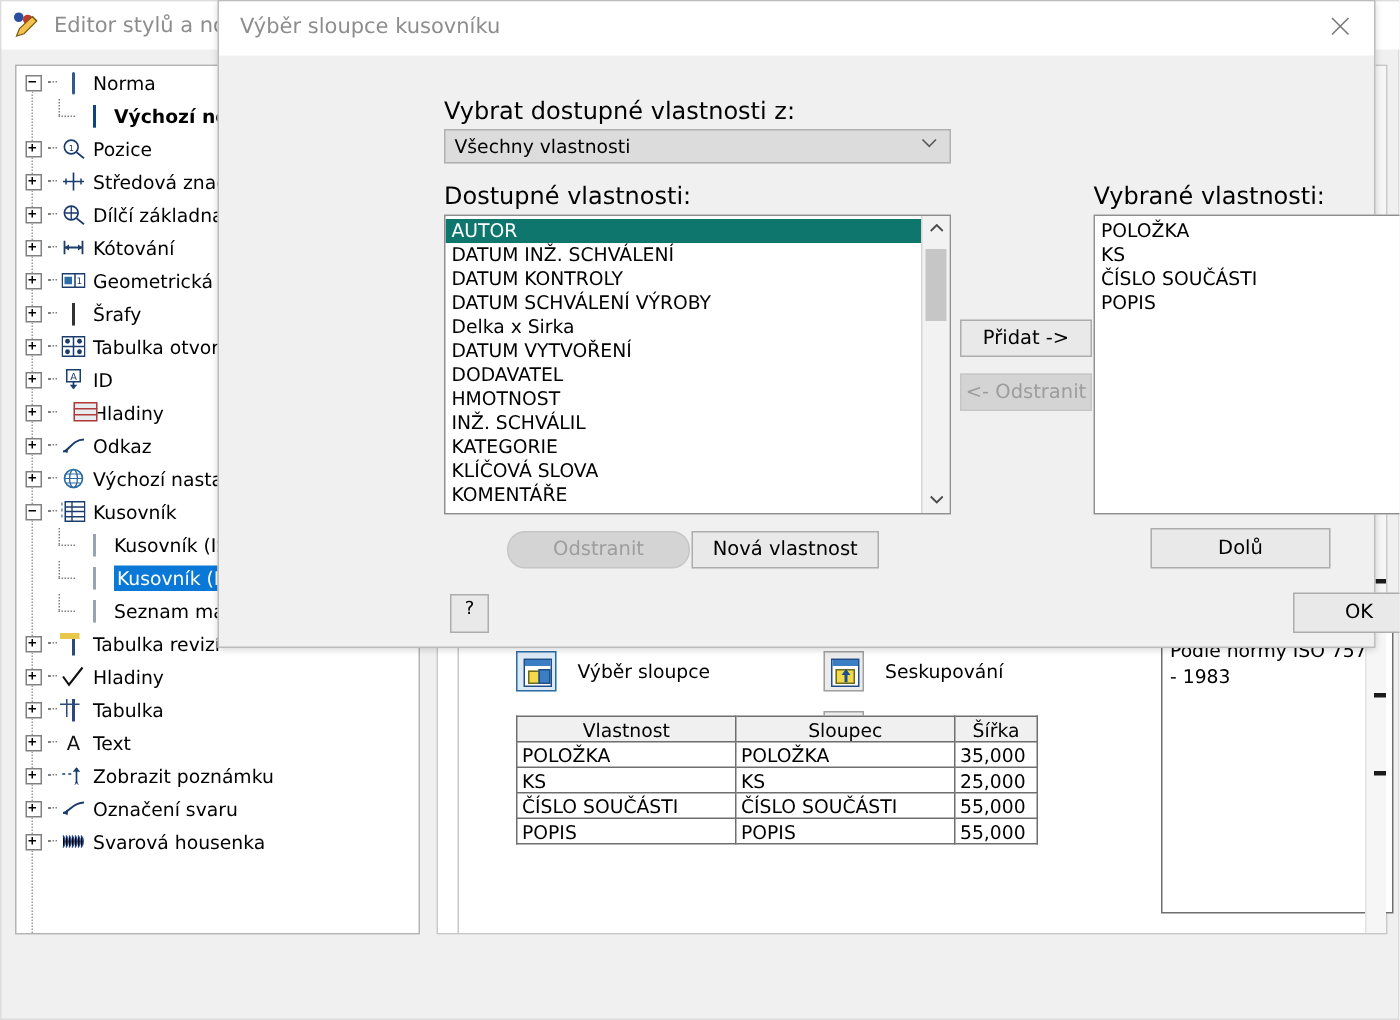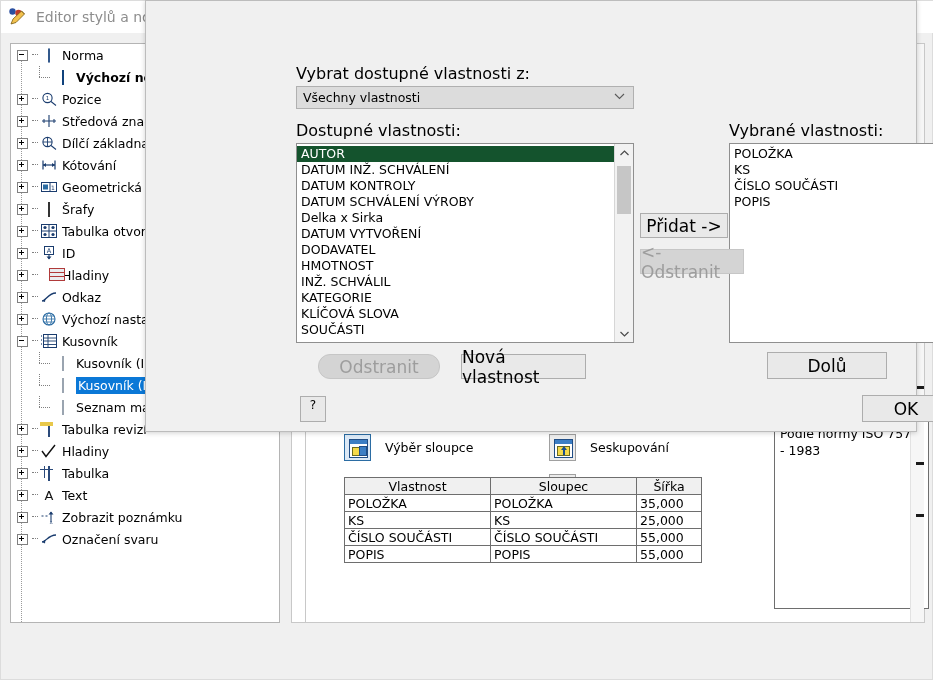--- a/index.html
+++ b/index.html
@@ -204,21 +204,21 @@
     box-sizing: border-box;
     white-space: nowrap;
   }
   #prop-table th {
     background: #f0f0f0;
     text-align: center;
   }
   #prop-table td { background:#ffffff; text-align: left; }
   .col-vlastnost { width: 146px; }
   .col-sloupec { width: 146px; }
-  .col-sirka { width: 65px; margin-top: 33px; }
+  .col-sirka { width: 55px; margin-top: 33px; }
 
   
   #desc-box {
     position: absolute;
     left: 468px; top: 377px;
     width: 155px; height: 188px;
     background: #ffffff;
     border: 1px solid #6e6e6e;
     box-sizing: border-box;
     font-size: 12.5px;
@@ -311,21 +311,21 @@
   }
   #list-available { left: 150px; top: 142px; width: 338px; height: 200px; }
   #list-selected  { left: 583px; top: 142px; width: 330px; height: 200px; }
   .lb-item {
     height: 16px;
     line-height: 16px;
     padding-left: 4px;
     font-size: 12.5px;
     white-space: nowrap;
   }
-  .lb-item.sel { background: #14532d; color: #ffffff; }
+  .lb-item.sel { background: #0f766e; color: #ffffff; }
   .lb-scroll {
     position: absolute;
     right: 0; top: 0; bottom: 0;
     width: 18px;
     background: #f2f2f2;
     border-left: 1px solid #d6d6d6;
   }
   .lb-arrow {
     position: absolute; left:0; right:0; height: 17px;
     text-align:center; line-height: 17px; font-size: 10px; color: #5a5a5a;
@@ -335,21 +335,21 @@
   .lb-thumb {
     position: absolute; left: 2px; right: 2px;
     top: 22px; height: 48px;
     background: #c6c6c6;
   }
   .dlg-btn {
     position: absolute;
     background: #e9e9e9;
     border: 1px solid #adadad;
     box-sizing: border-box;
-    font-size: 17px;
+    font-size: 13px;
     display: flex; align-items: center; justify-content: center;
     cursor: default;
   }
   .dlg-btn.disabled { color:#9d9d9d; background:#d4d4d4; border-color:#c6c6c6; }
 
   #dlg-help {
     position:absolute; left: 154px; top: 395px;
     width: 26px; height: 26px;
     border: 1px solid #adadad; background: #e9e9e9;
     box-sizing: border-box;
@@ -557,20 +557,36 @@
           <span class="tree-label">Zobrazit poznámku</span>
         </div>
         <div class="tree-row">
           <span class="expander plus"></span>
           <span style="width: 6px; height: 1px; border-top: 1px dotted rgb(128, 128, 128); flex: 0 0 auto; margin-right: 2px;"></span>
           <span class="tree-ico"><svg width="16" height="14" viewBox="0 0 16 14">
               <path d="M1 10 C5 10, 7 3, 15 3" stroke="#1a3c6e" stroke-width="1.3" fill="none"></path>
               <path d="M1 10 L4.5 7.5 L4 11.5 Z" fill="#1a3c6e"></path>
             </svg></span>
           <span class="tree-label">Označení svaru</span>
+        </div>
+        <div class="tree-row">
+          <span class="expander plus"></span>
+          <span style="width: 6px; height: 1px; border-top: 1px dotted rgb(128, 128, 128); flex: 0 0 auto; margin-right: 2px;"></span>
+          <span class="tree-ico"><svg width="16" height="14" viewBox="0 0 16 14">
+              <g stroke="#2b4a8a" stroke-width="1">
+                <path d="M1 3 C3 5, 3 9, 1 11"></path>
+                <path d="M3 3 C5 5, 5 9, 3 11"></path>
+                <path d="M5 3 C7 5, 7 9, 5 11"></path>
+                <path d="M7 3 C9 5, 9 9, 7 11"></path>
+                <path d="M9 3 C11 5, 11 9, 9 11"></path>
+                <path d="M11 3 C13 5, 13 9, 11 11"></path>
+                <path d="M13 3 C15 5, 15 9, 13 11"></path>
+              </g>
+            </svg></span>
+          <span class="tree-label">Svarová housenka</span>
         </div>
       </div>
   </div>
 
   <div id="content-area">
     <div id="content-inner">
 
       <div id="tool-row">
         <div class="tool-item" style="left:0px; top:0px;">
           <span class="tool-btn active">
@@ -663,20 +679,28 @@
   <div id="bottom-bar">
     
     
     
     
   </div>
 </div>
 
 <div id="dialog">
 
+  <div id="dialog-titlebar">
+    <span id="dialog-title">Výběr sloupce kusovníku</span>
+    <span id="dialog-close">
+      <svg width="13" height="13" viewBox="0 0 13 13">
+        <path d="M1 1 L12 12 M12 1 L1 12" stroke="#7a7a7a" stroke-width="1.1" fill="none"></path>
+      </svg>
+    </span>
+  </div>
 
   <span class="dlg-label" style="left:150px; top:63px;">Vybrat dostupné vlastnosti z:</span>
 
   <div id="combo">
     <span>Všechny vlastnosti</span>
     <span id="combo-arrow">
       <svg width="11" height="7" viewBox="0 0 11 7">
           <path d="M1 1 L5.5 5.5 L10 1" stroke="#5a5a5a" stroke-width="1.1" fill="none"></path>
         </svg>
     </span>
@@ -691,21 +715,21 @@
         <div class="lb-item">DATUM INŽ. SCHVÁLENÍ</div>
         <div class="lb-item">DATUM KONTROLY</div>
         <div class="lb-item">DATUM SCHVÁLENÍ VÝROBY</div>
         <div class="lb-item">Delka x Sirka</div>
         <div class="lb-item">DATUM VYTVOŘENÍ</div>
         <div class="lb-item">DODAVATEL</div>
         <div class="lb-item">HMOTNOST</div>
         <div class="lb-item">INŽ. SCHVÁLIL</div>
         <div class="lb-item">KATEGORIE</div>
         <div class="lb-item">KLÍČOVÁ SLOVA</div>
-        <div class="lb-item">SOUČÁSTI</div>
+        <div class="lb-item">KOMENTÁŘE</div>
       </div>
     <div class="lb-scroll">
       <span class="lb-arrow up">
         <svg width="9" height="6" viewBox="0 0 9 6">
             <path d="M0.5 5 L4.5 1 L8.5 5" stroke="#4a4a4a" stroke-width="1.2" fill="none"></path>
           </svg>
       </span>
       <span class="lb-thumb"></span>
       <span class="lb-arrow down">
         <svg width="9" height="6" viewBox="0 0 9 6">
@@ -718,23 +742,23 @@
   <div class="listbox" id="list-selected">
     <div id="selected-items" style="position:absolute;left:0;top:2px;right:2px;">
         <div class="lb-item">POLOŽKA</div>
         <div class="lb-item">KS</div>
         <div class="lb-item">ČÍSLO SOUČÁSTI</div>
         <div class="lb-item">POPIS</div>
       </div>
   </div>
 
   <div class="dlg-btn" style="left:494px; top:212px; width:88px; height:25px;">Přidat -&gt;</div>
-  <div class="dlg-btn disabled" style="left:494px; top:248px; width:104px; height:25px;">&lt;- Odstranit</div>
-
-  <div class="dlg-btn disabled" style="left:172px; top:353px; width:122px; height:25px;border-radius:12px;">Odstranit</div>
+  <div class="dlg-btn disabled" style="left:494px; top:248px; width:88px; height:25px;">&lt;- Odstranit</div>
+
+  <div class="dlg-btn disabled" style="left:192px; top:353px; width:122px; height:25px;border-radius:12px;">Odstranit</div>
   <div class="dlg-btn" style="left:315px; top:353px; width:125px; height:25px;">Nová vlastnost</div>
 
   <div class="dlg-btn" style="left:621px; top:351px; width:120px; height:27px;">Dolů</div>
 
   <div id="dlg-help">
     <span>?</span>
   </div>
 
   <div class="dlg-btn" style="left:716px; top:394px; width:88px; height:27px;">OK</div>
 

